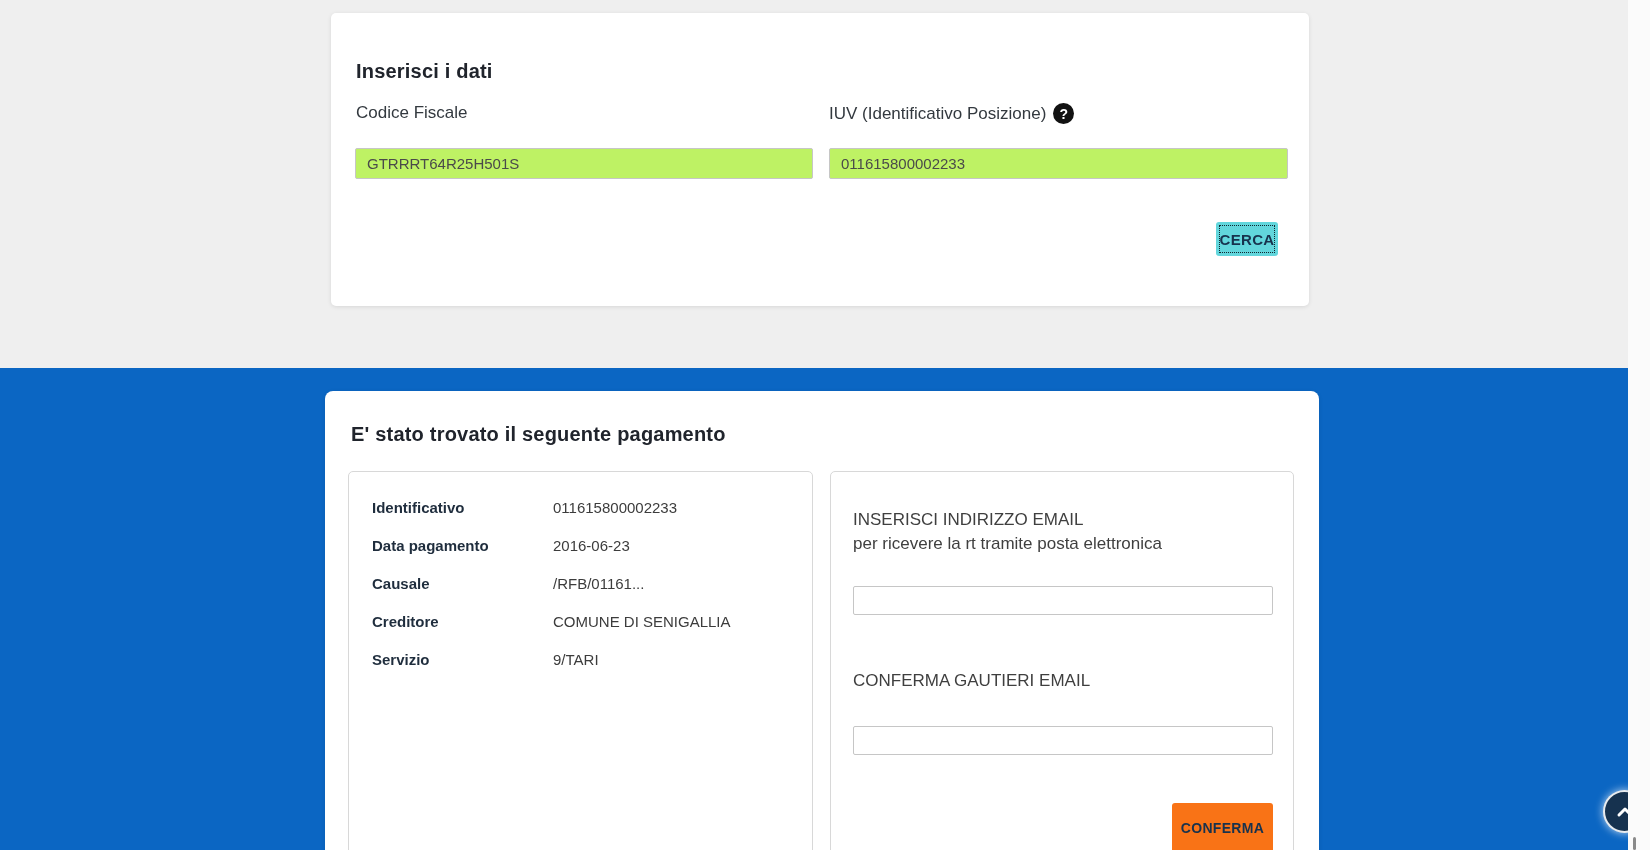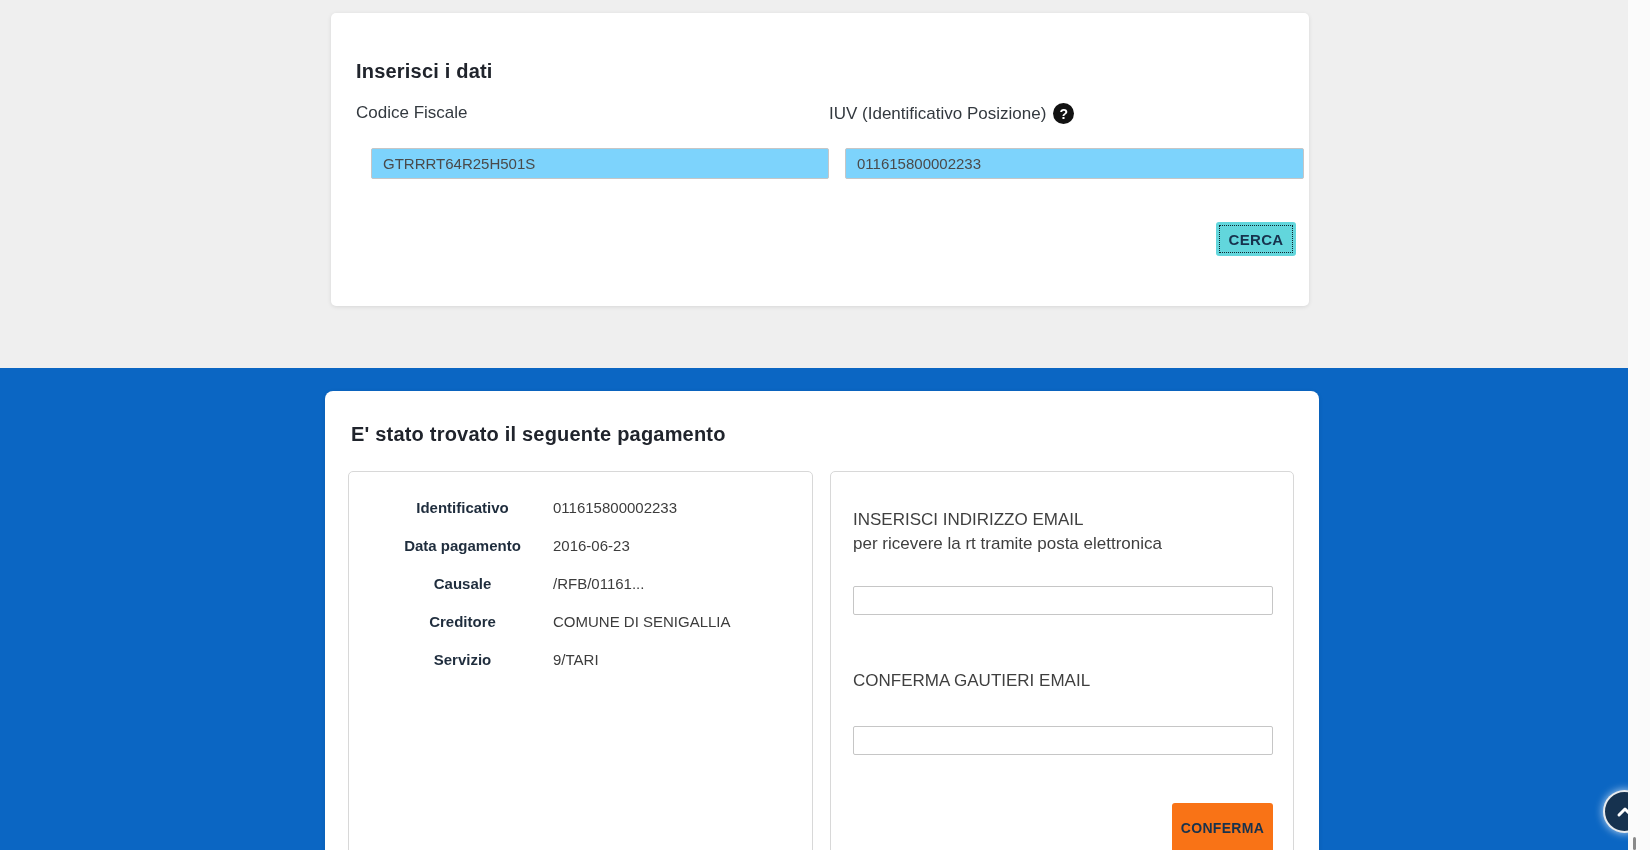--- a/index.html
+++ b/index.html
@@ -21,38 +21,38 @@
 
   .field-label { position:absolute; font-size:17px; color:#33393f; }
   .lbl-cf  { left:25px; top:90px; }
   .lbl-iuv { left:498px; top:90px; display:flex; align-items:center; gap:7px; }
 
   .help-icon { display:inline-flex; width:21px; height:21px; border-radius:50%; background:#121212;
                color:#ffffff; font-size:14px; font-weight:bold; align-items:center; justify-content:center;
                cursor:pointer; }
 
   .text-input { position:absolute; height:31px; border:1px solid #c6c6c6; border-radius:2px;
-                background:#7dd3fc; font-family:"Liberation Sans",sans-serif; font-size:15px; color:#4a4a4a;
-                padding:0 11px; outline:none;margin-left:16px; }
+                background:#bef264; font-family:"Liberation Sans",sans-serif; font-size:15px; color:#4a4a4a;
+                padding:0 11px; outline:none; }
   .inp-cf  { left:24px;  top:135px; width:458px; }
   .inp-iuv { left:498px; top:135px; width:459px; }
 
   .btn { font-family:"Liberation Sans",sans-serif; font-weight:bold; color:#17324d; border:none;
          border-radius:3px; cursor:pointer; letter-spacing:0.3px; }
-  .btn-cerca { position:absolute; left:885px; top:209px; width:80px; height:34px; font-size:15px;
+  .btn-cerca { position:absolute; left:885px; top:209px; width:62px; height:34px; font-size:15px;
                background:#62d6dc; outline:1px dotted #10262e; outline-offset:-4px; }
   .btn-conferma { position:absolute; left:341px; top:331px; width:101px; height:49px; font-size:14px;
                   background:#f97316; }
 
   .panel { position:absolute; top:80px; height:420px; border:1px solid #d8d8d8; border-radius:5px; background:#fff; }
   .panel-details { left:23px;  width:465px; }
   .panel-email   { left:505px; width:464px; }
 
   .detail-rows { position:absolute; left:23px; top:27px; right:10px; }
-  .detail-row { display:flex; margin-bottom:20px; line-height:18px;text-align:center; }
+  .detail-row { display:flex; margin-bottom:20px; line-height:18px; }
   .detail-label { width:181px; font-size:15px; font-weight:bold; color:#1f2d3d; flex:none; }
   .detail-value { font-size:15px; color:#3c3c3c; }
 
   .email-title { position:absolute; left:22px; font-size:17px; color:#3f3f3f; line-height:24px; }
   .t-insert  { top:36px; width:400px; }
   .t-confirm { top:197px; }
   .email-input { position:absolute; left:22px; width:420px; height:29px; border:1px solid #c6c6c6;
                  border-radius:2px; background:#fff; font-size:15px; color:#4a4a4a; padding:0 10px; outline:none; }
   .inp-email1 { top:114px; }
   .inp-email2 { top:254px; }

